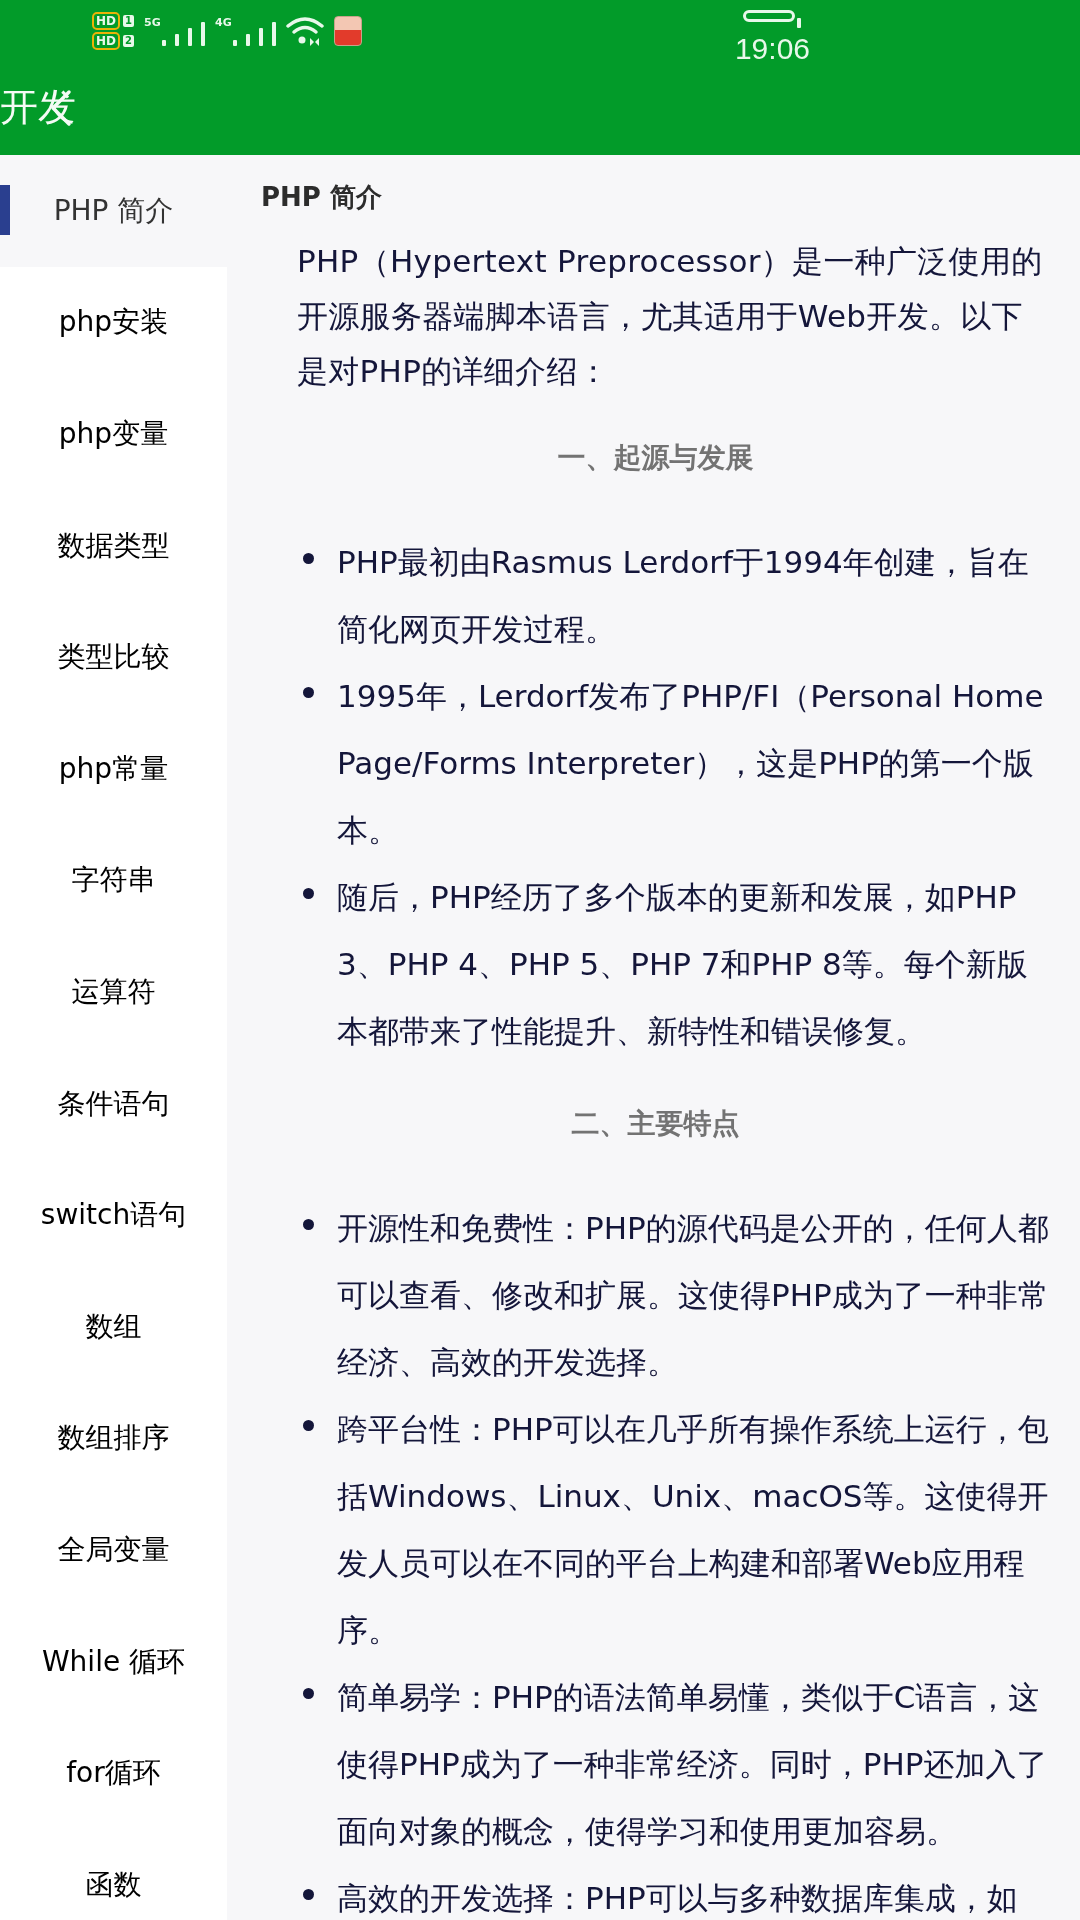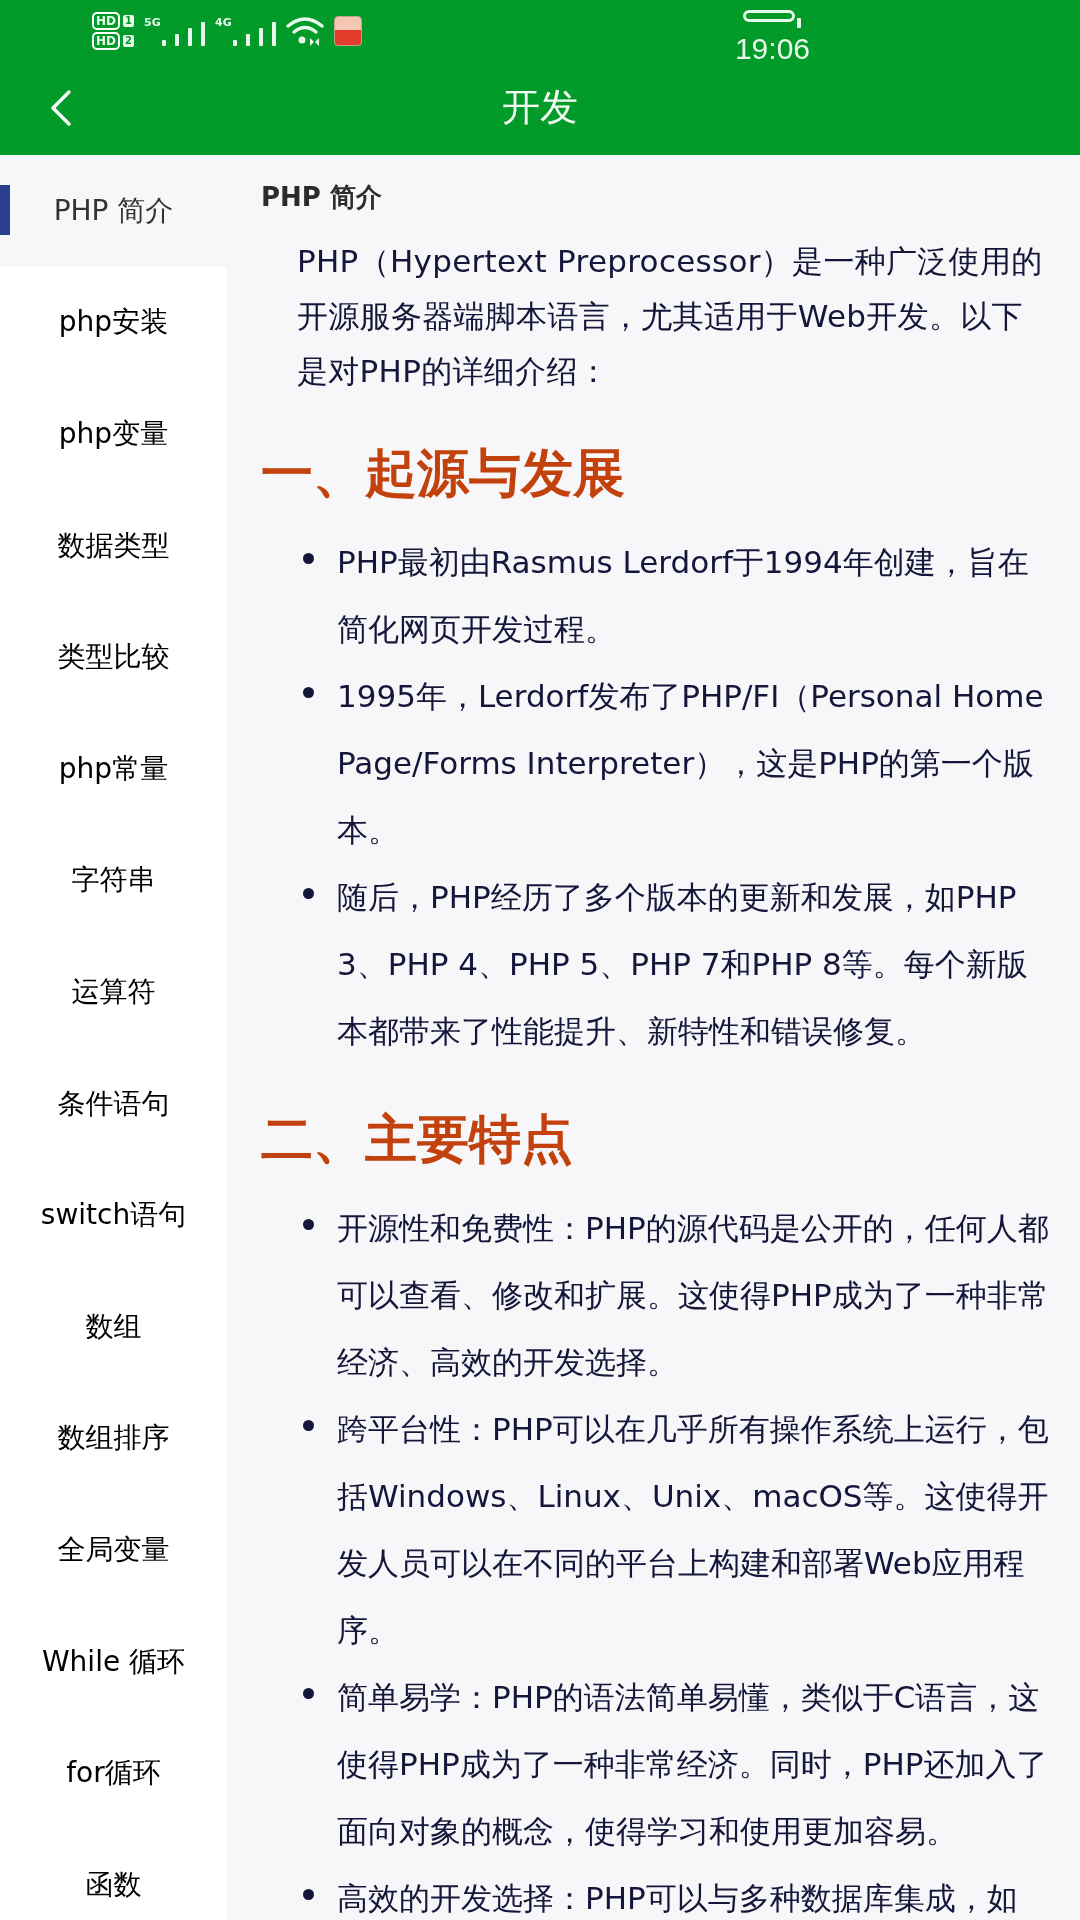--- a/index.html
+++ b/index.html
@@ -3,46 +3,46 @@
 <meta charset="utf-8">
 <style>
   * { box-sizing: border-box; margin: 0; padding: 0; }
   html, body { width: 1080px; height: 1920px; overflow: hidden; background: #f7f7f9; }
   body { font-family: "DejaVu Sans", "Liberation Sans", sans-serif; position: relative; }
 
   .statusbar { position: absolute; left: 0; top: 0; width: 1080px; height: 60px; background: #029b29; color: #e8f8ea; }
   .sb-left { position: absolute; left: 92px; top: 6px; height: 50px; display: flex; align-items: center; gap: 10px; }
   .hd-stack { display: flex; flex-direction: column; gap: 2px; }
   .hd { display: flex; align-items: center; gap: 3px; font-size: 13px; font-weight: bold; }
-  .hd .box { border: 2px solid #ffffff; border-radius: 5px; padding: 0 2px; line-height: 14px; font-size: 12px; }
+  .hd .box { border: 2px solid #eab308; border-radius: 5px; padding: 0 2px; line-height: 14px; font-size: 12px; }
   .hd .num { font-size: 10px; background: #e8f8ea; color: #029b29; border-radius: 2px; padding: 0 2px; line-height: 12px; }
   .sig { display: flex; align-items: flex-end; gap: 7px; position: relative; height: 30px; padding-left: 4px; }
   .sig .lab { position: absolute; left: 0; top: 0; font-size: 11px; font-weight: bold; }
   .sig .bar { width: 4px; background: #e8f8ea; border-radius: 1px; margin-left: 2px; }
   .wifi { width: 38px; height: 30px; }
   .app-badge { width: 28px; height: 30px; border-radius: 4px; background: linear-gradient(#f3c7b3 0 45%, #e23b2b 45% 100%); border: 1px solid #c9a28a; }
   .sb-right { position: absolute; right: 270px; top: 10px; height: 40px; display: flex; align-items: center; gap: 10px; flex-direction: column; }
   .battery { width: 52px; height: 26px; border: 3px solid #e8f8ea; border-radius: 7px; position: relative; padding: 3px; }
   .battery .fill { width: 60%; height: 100%; background: #e8f8ea; border-radius: 2px; }
   .battery::after { content: ""; position: absolute; right: -9px; top: 5px; width: 4px; height: 10px; background: #e8f8ea; border-radius: 1px; }
   .time { font-size: 30px; font-family: "Liberation Sans", sans-serif; color: #e8f8ea; margin-left: 6px; }
 
   .appbar { position: absolute; left: 0; top: 60px; width: 1080px; height: 95px; background: #029b29; }
   .back-btn { position: absolute; left: 30px; top: 18px; width: 60px; height: 60px; display: flex; align-items: center; justify-content: center; cursor: pointer; }
-  .app-title { position: absolute; left: 0; right: 0; top: 22px; text-align: center; font-size: 38px; color: #f4fbf5; font-family: "DejaVu Sans", sans-serif; }
+  .app-title { position: absolute; left: 0; right: 0; top: 22px; text-align: left; font-size: 38px; color: #f4fbf5; font-family: "DejaVu Sans", sans-serif; }
 
   .sidebar { position: absolute; left: 0; top: 155px; width: 227px; height: 1765px; background: #ffffff; }
   .side-item { height: 111.6px; display: flex; align-items: center; justify-content: center; font-size: 28px; color: #000000; position: relative; cursor: pointer; font-family: "DejaVu Sans", sans-serif; }
   .side-item.active { background: #f7f7f9; color: #333; }
   .side-item.active::before { content: ""; position: absolute; left: 0; top: 30px; width: 10px; height: 50px; background: #2a3f8f; }
 
   .content { position: absolute; left: 227px; top: 155px; width: 853px; height: 1765px; background: #f7f7f9; padding: 20px 30px 0 34px; color: #14163a; overflow: hidden; font-family: "DejaVu Sans", sans-serif; }
   .content .crumb { font-size: 26px; font-weight: bold; color: #2c2c2c; margin-top: 5px; height: 44px; }
   .content p.intro { font-size: 31px; line-height: 55px; margin-top: 10px; letter-spacing: 0.3px; margin-left: 36px; }
-  .content h2 { font-size: 52px; font-weight: bold; color: #c2410c; margin-top: 40px; margin-bottom: 30px; height: 60px; }
+  .content h2 { font-size: 28px; font-weight: bold; color: #737373; margin-top: 40px; margin-bottom: 30px; height: 60px; text-align: center; }
   .content ul { list-style: none; padding-left: 42px; }
   .content li { font-size: 31px; line-height: 67px; position: relative; padding-left: 34px; margin-bottom: 0; }
   .content li::before { content: ""; position: absolute; left: 0; top: 24px; width: 11px; height: 11px; border-radius: 50%; background: #14163a; }
   .sec2 { margin-top: 30px; }
   .sec2 ul li { margin-bottom: 0; }
 </style>
 </head>
 <body>
 
 <div class="statusbar">

